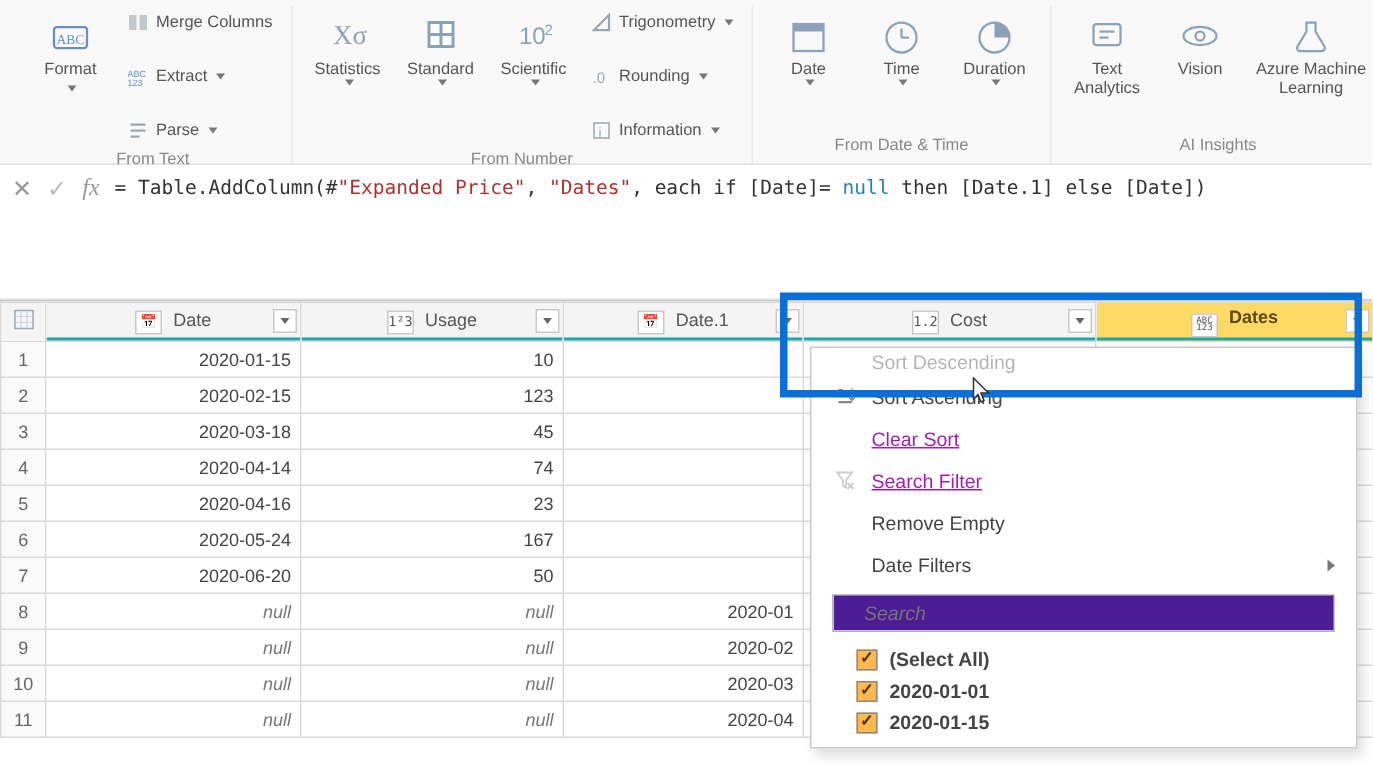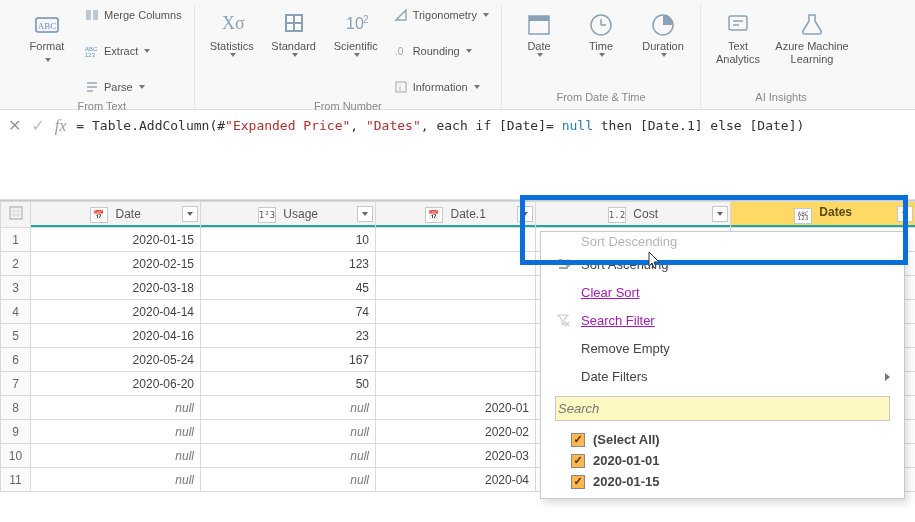--- a/index.html
+++ b/index.html
@@ -181,22 +181,22 @@
   }
   .filter-menu .chev-r::before {
     content: ""; display: inline-block;
     border-top: 4px solid transparent; border-bottom: 4px solid transparent;
     border-left: 5px solid #777;
   }
   .filter-menu .search {
     margin: 6px 14px;
   }
   .filter-menu .search input {
-    width: 100%; border: 1px solid #c8c8c8; padding: 4px 2px;
-    font-style: italic; color: #888; background: #fef9c3; font-size: 13px;
+    width: 100%; border: 1px solid #c8c8c8; padding: 4px 20px;
+    font-style: italic; color: #888; background: #4c1d95; font-size: 13px;
   }
   .filter-menu .checks { padding: 2px 14px 6px 30px; }
   .filter-menu .checks .ck {
     display: flex; align-items: center; gap: 8px; padding: 3px 0; font-weight: bold;
   }
   .filter-menu .checks .ck .box {
     width: 14px; height: 14px; border: 1px solid #888;
     background: #ffb84d; display: inline-flex; align-items: center; justify-content: center;
   }
   .filter-menu .checks .ck .box::before {
@@ -356,20 +356,29 @@
   <div class="rgroup">
     <div class="rgroup-body">
       <div class="rbtn-big">
         <span class="ico">
             <svg width="26" height="26">
               <rect x="4" y="5" width="18" height="14" rx="2" fill="none" stroke="#8aa1b8" stroke-width="1.5"></rect>
               <path d="M8 10h10M8 14h6" stroke="#8aa1b8" stroke-width="1.5"></path>
             </svg>
           </span>
         <span>Text Analytics</span>
+      </div>
+      <div class="rbtn-big">
+        <span class="ico">
+            <svg width="26" height="26">
+              <ellipse cx="13" cy="13" rx="11" ry="6" fill="none" stroke="#8aa1b8" stroke-width="1.5"></ellipse>
+              <circle cx="13" cy="13" r="3" fill="none" stroke="#8aa1b8" stroke-width="1.5"></circle>
+            </svg>
+          </span>
+        <span>Vision</span>
       </div>
       <div class="rbtn-big" style="width:82px">
         <span class="ico">
             <svg width="26" height="26">
               <path d="M10 4h6v6l6 10a2 2 0 0 1-2 3H6a2 2 0 0 1-2-3l6-10V4z" fill="none" stroke="#8aa1b8" stroke-width="1.5"></path>
             </svg>
           </span>
         <span>Azure Machine Learning</span>
       </div>
     </div>

